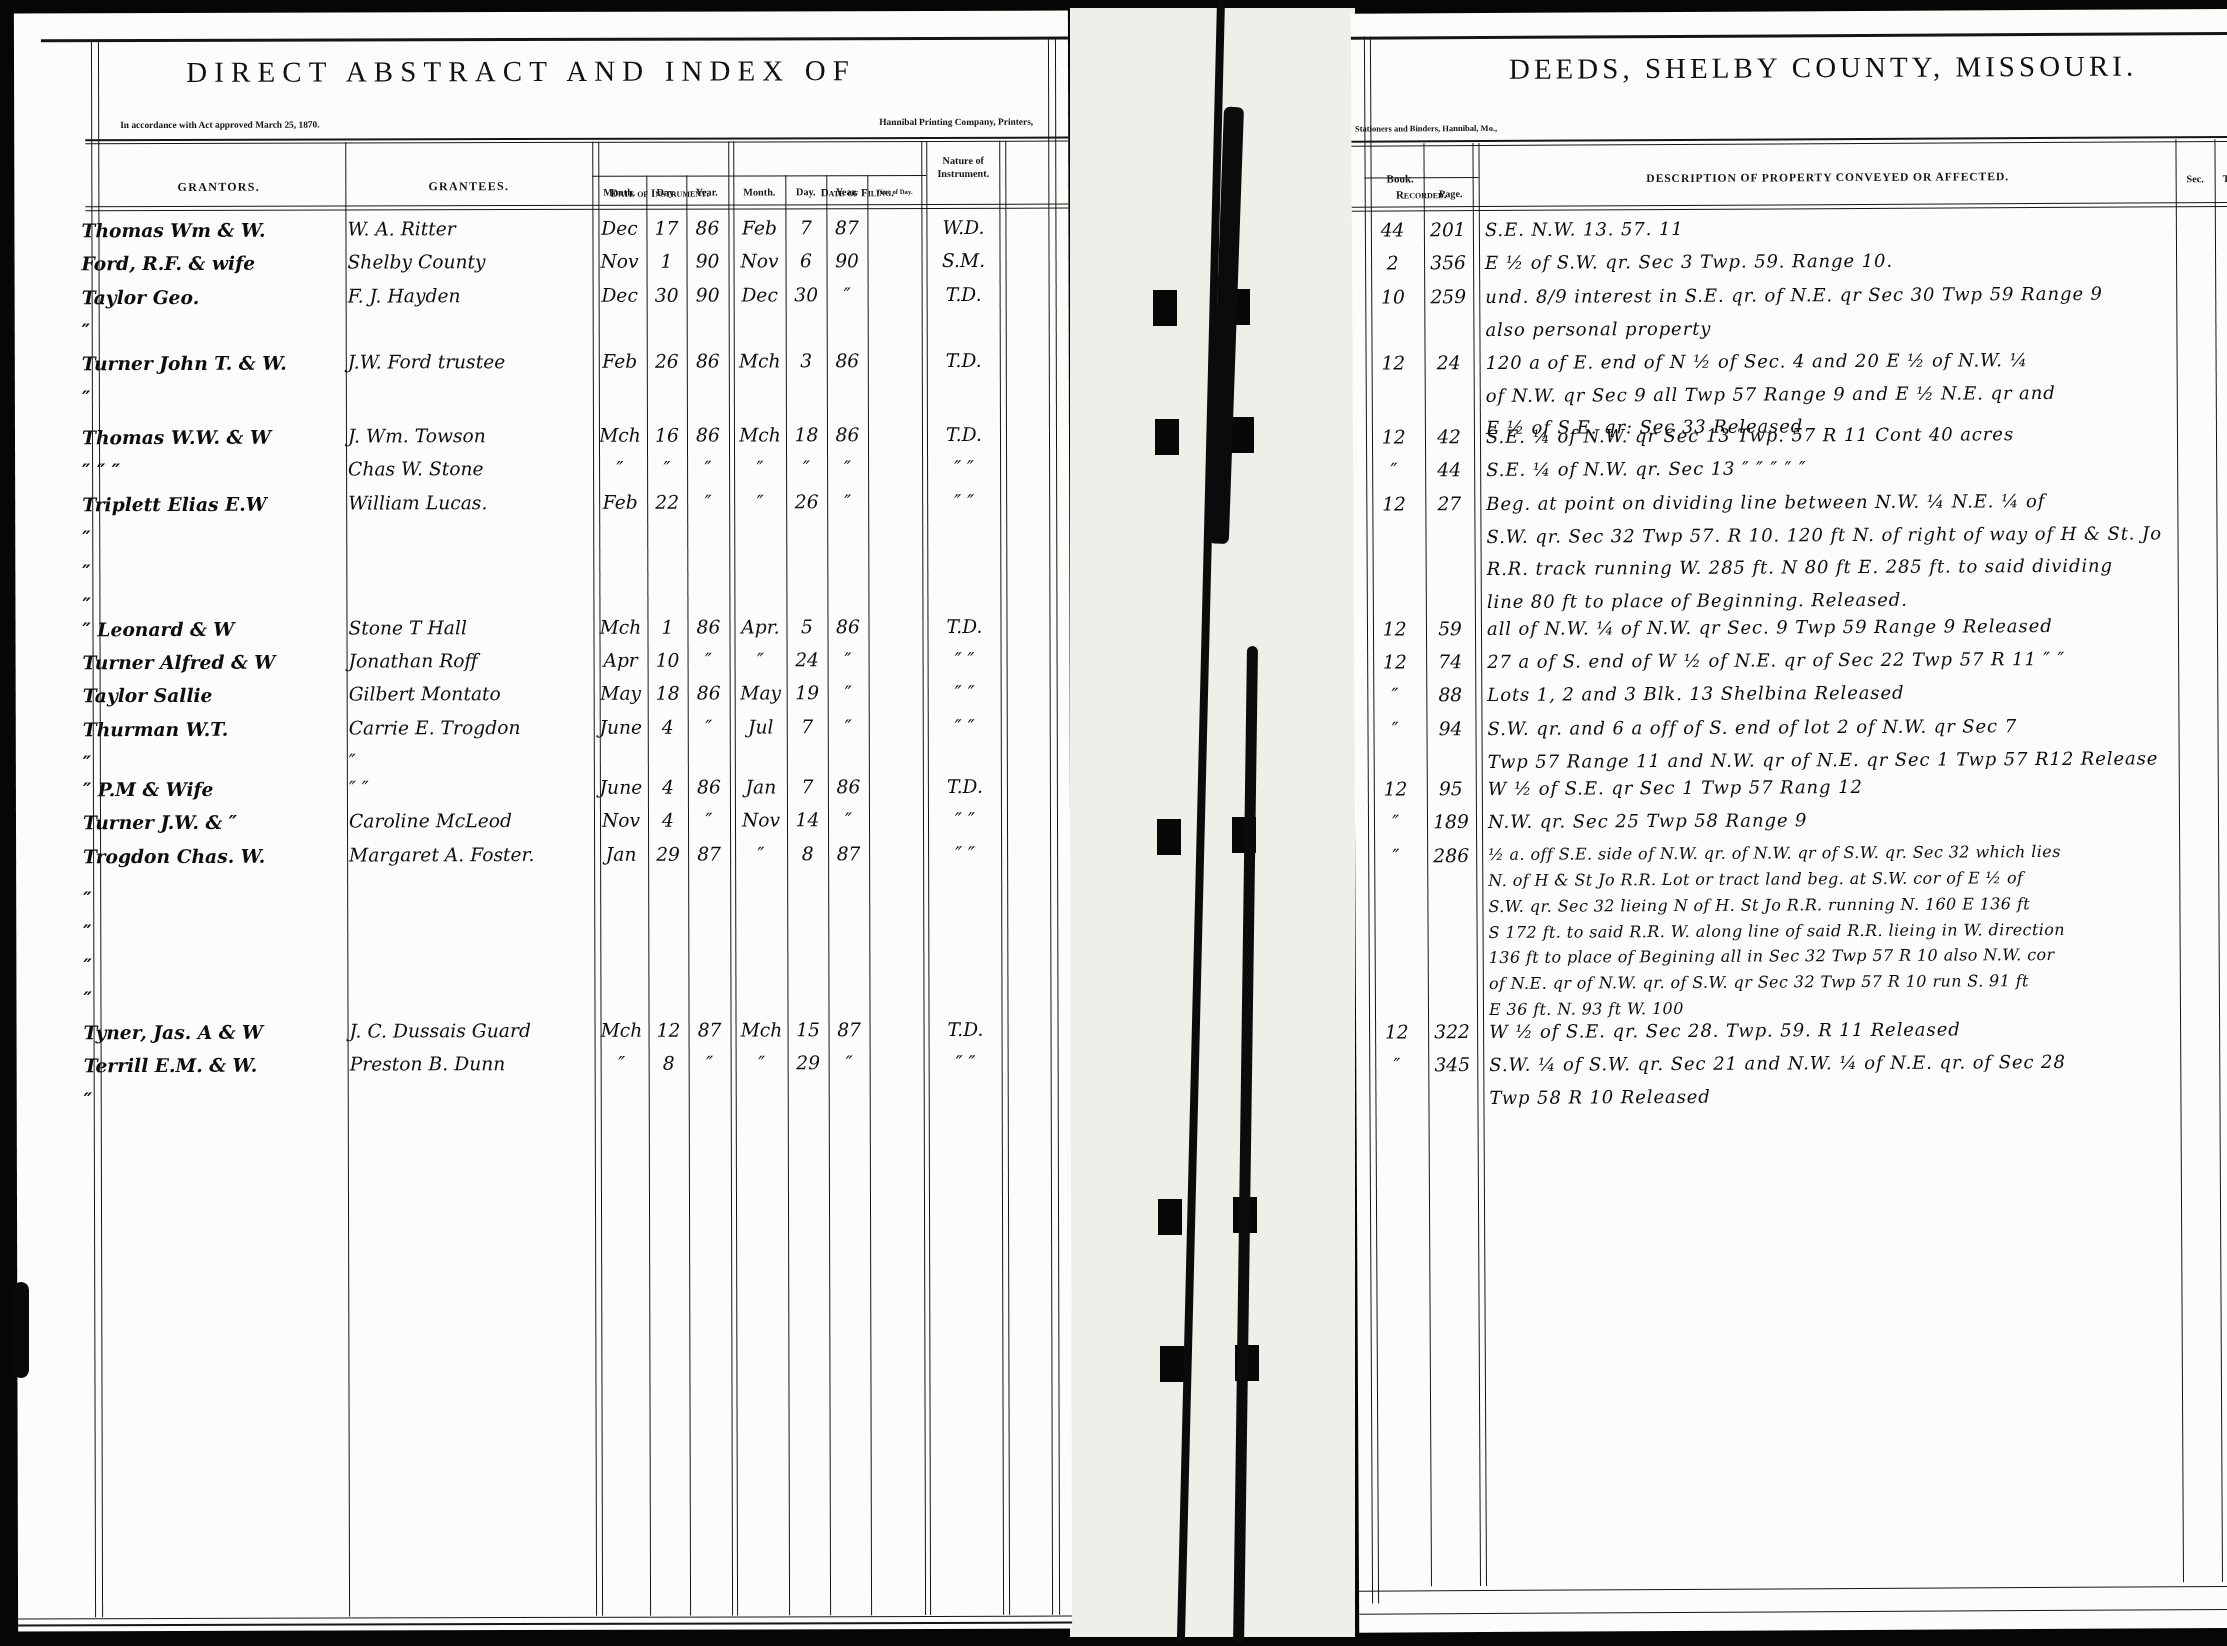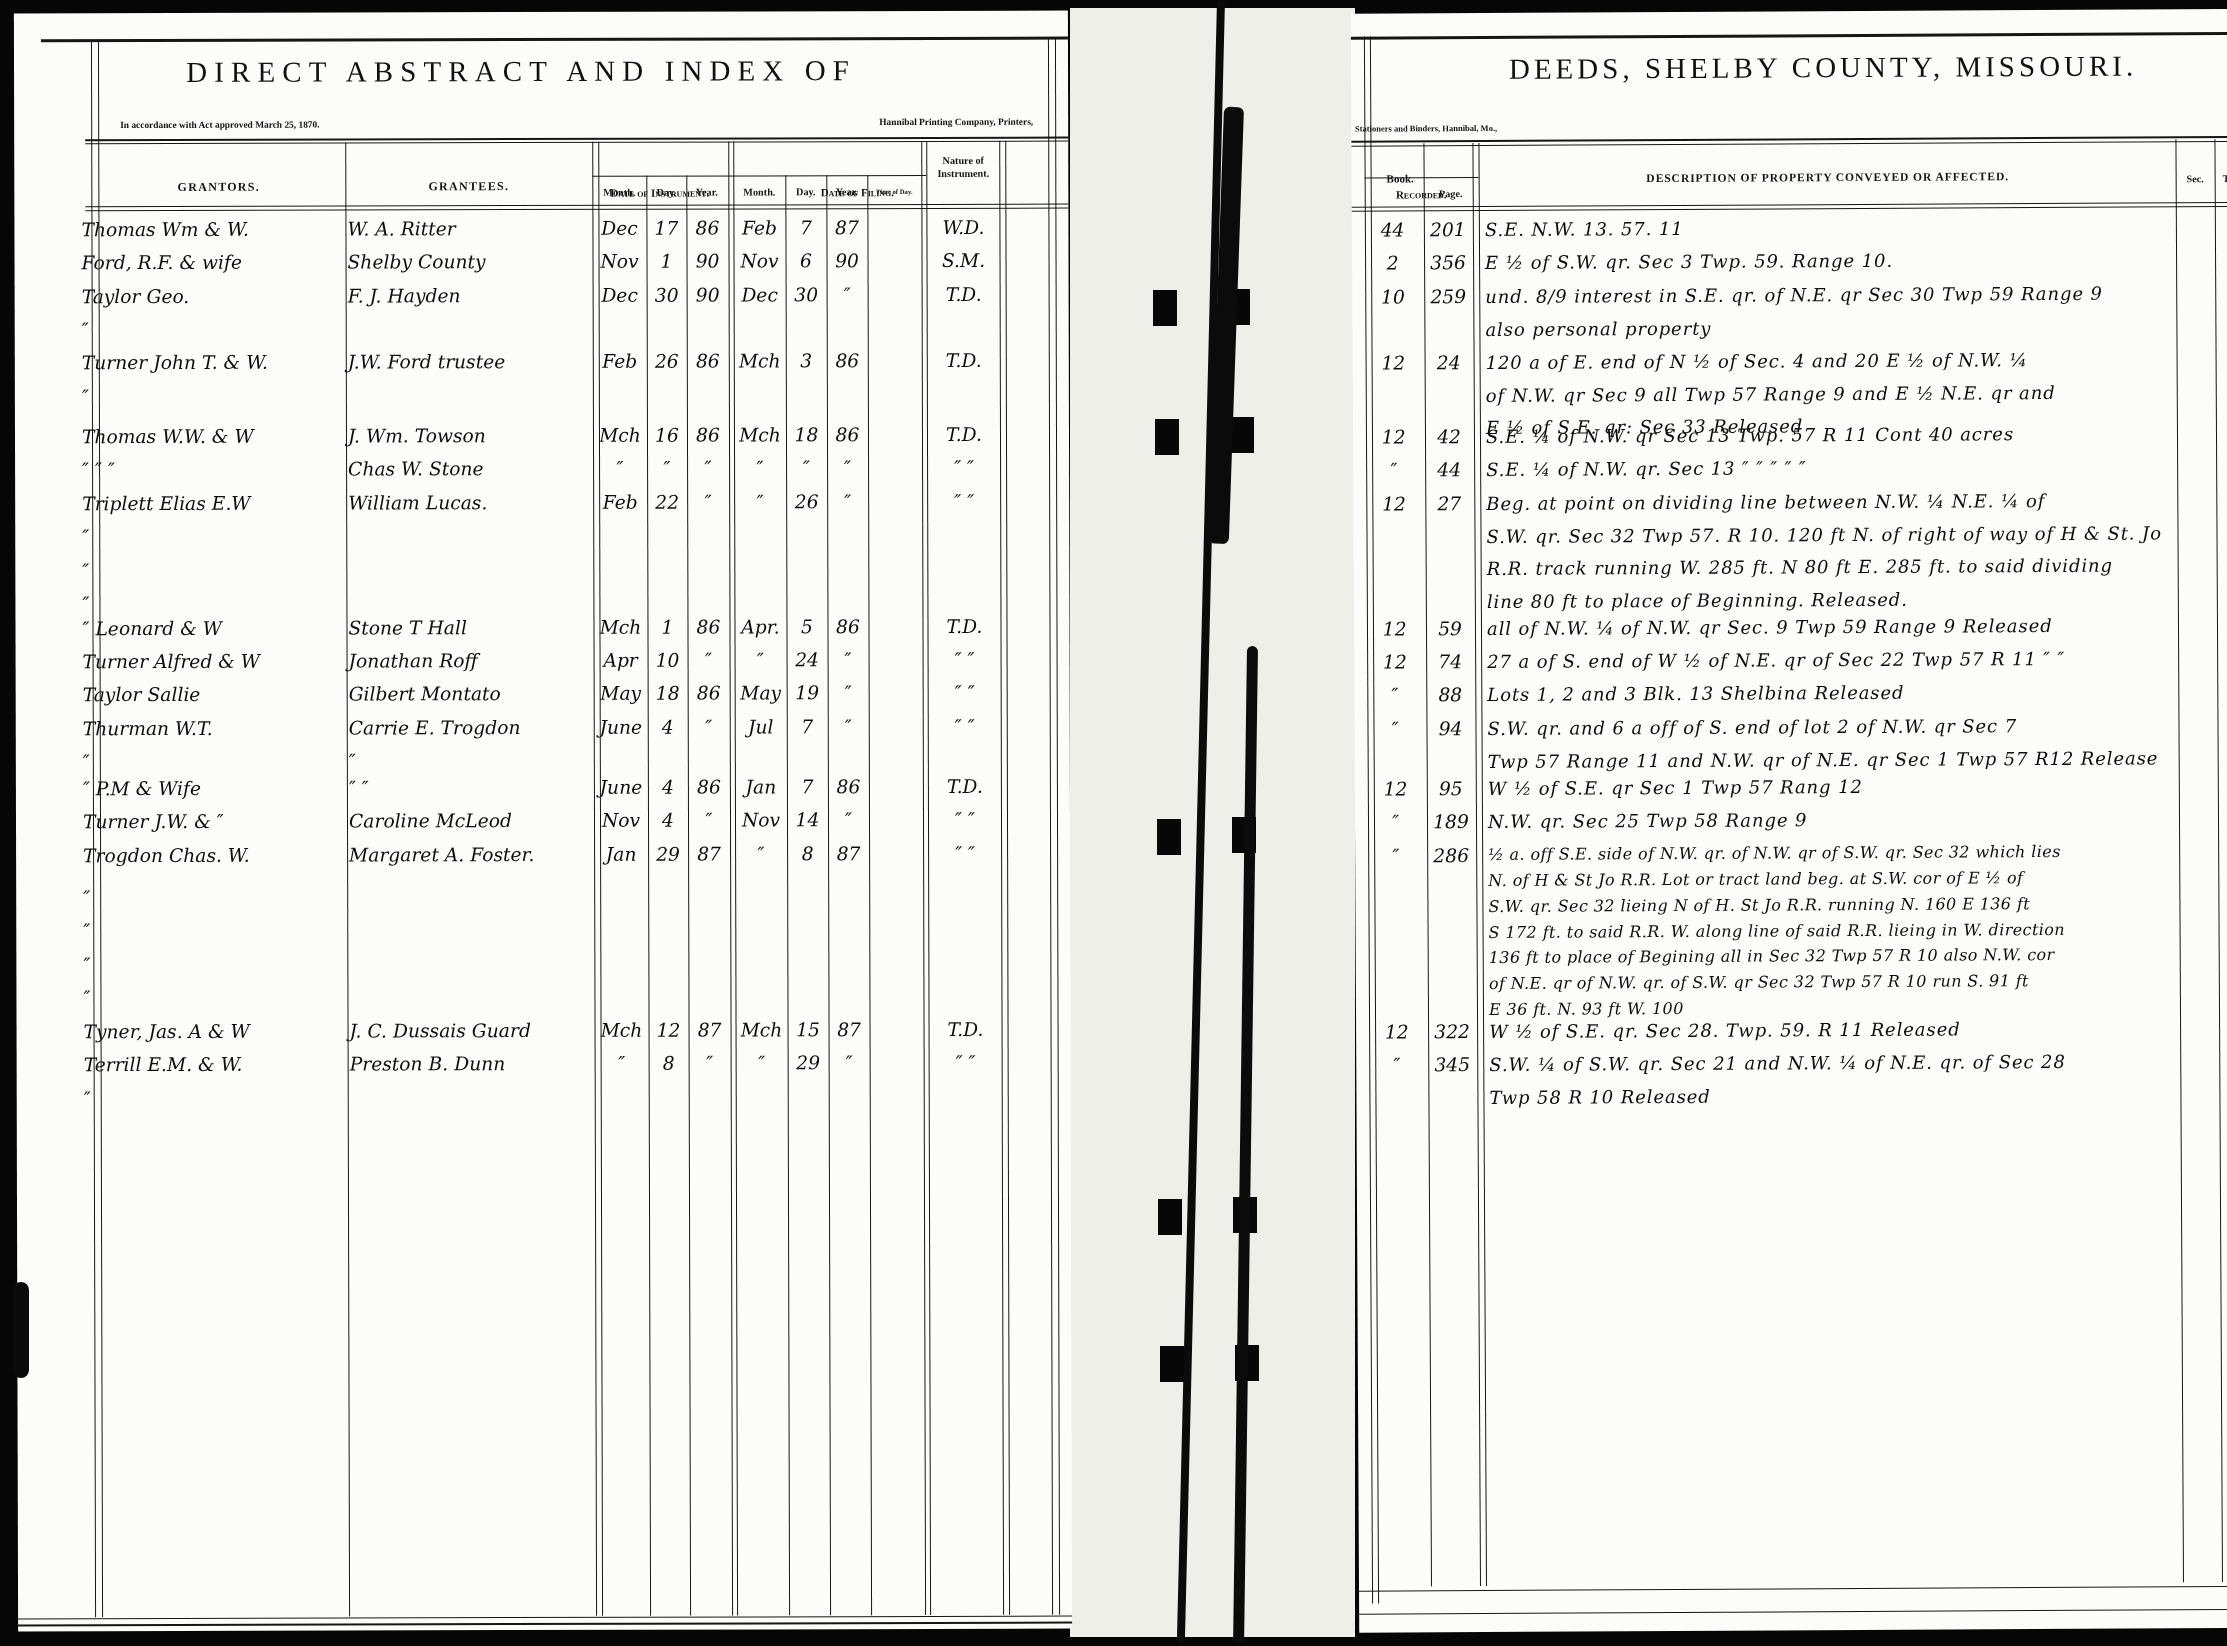--- a/index.html
+++ b/index.html
@@ -15,21 +15,21 @@
   .note{position:absolute;font-weight:bold;font-size:9.4px;white-space:nowrap;}
   #actNote{left:106px;top:107px;}
   #printerNote{right:35px;top:106px;}
   #stationerNote{left:3.6px;top:110px;font-size:8.5px;}
   .hdr{position:absolute;text-align:center;font-weight:bold;color:#151515;}
   .hdr.caps{letter-spacing:1.3px;}
   .hdr.sc{font-variant:small-caps;margin-top:32px;}
   .hand{font-family:"DejaVu Serif",serif;font-style:italic;white-space:nowrap;color:#0d0d0d;}
   .lrow,.rrow{position:absolute;left:0;right:0;height:31px;}
   .lrow .cell{position:absolute;top:0;font-size:18.7px;}
-  .c-grantor{left:67px;}
+  .c-grantor{left:67px;font-weight:bold;}
   .c-grantee{left:333px;}
   .c-im{left:580px;width:50px;text-align:center;}
   .c-id{left:633px;width:38px;text-align:center;font-style:italic;}
   .c-iy{left:673px;width:40px;text-align:center;}
   .c-fm{left:720px;width:50px;text-align:center;}
   .c-fd{left:772px;width:39px;text-align:center;}
   .c-fy{left:813px;width:39px;text-align:center;}
   .c-nat{left:909px;width:80px;text-align:center;}
   .c-book{position:absolute;top:0;left:10.7px;width:60px;text-align:center;font-size:18.7px;}
   .c-page{position:absolute;top:0;left:71px;width:50px;text-align:center;font-size:18.7px;}

